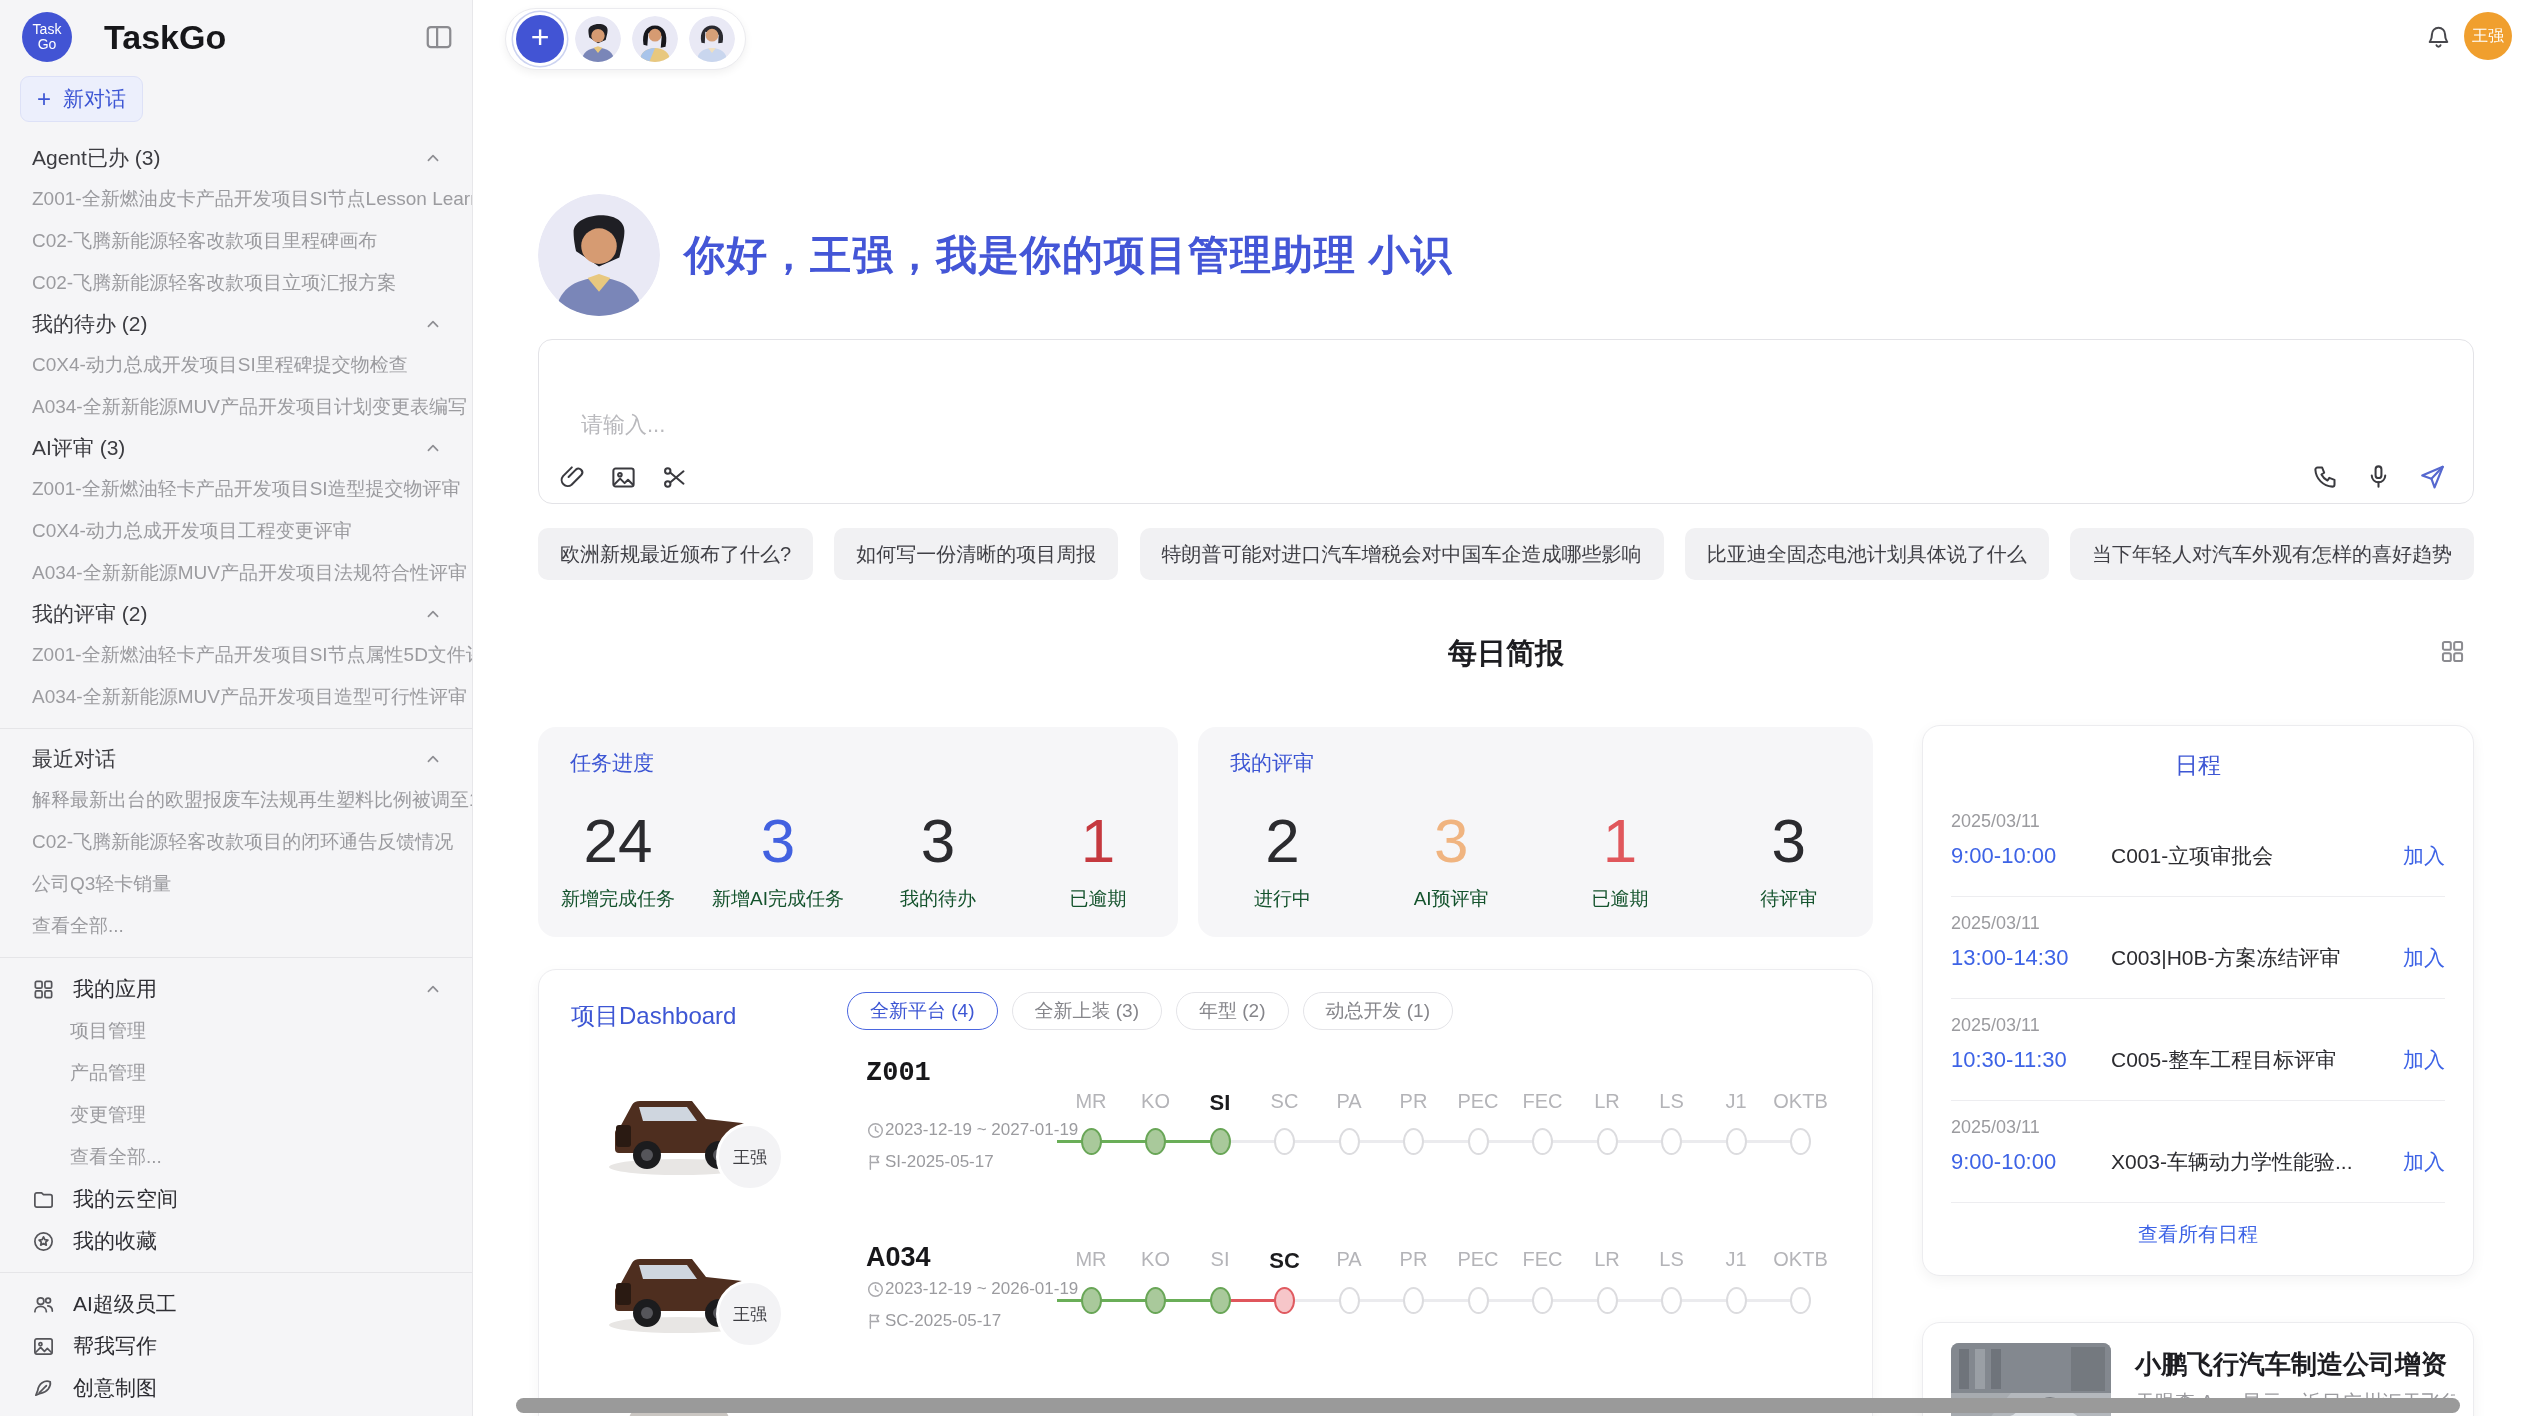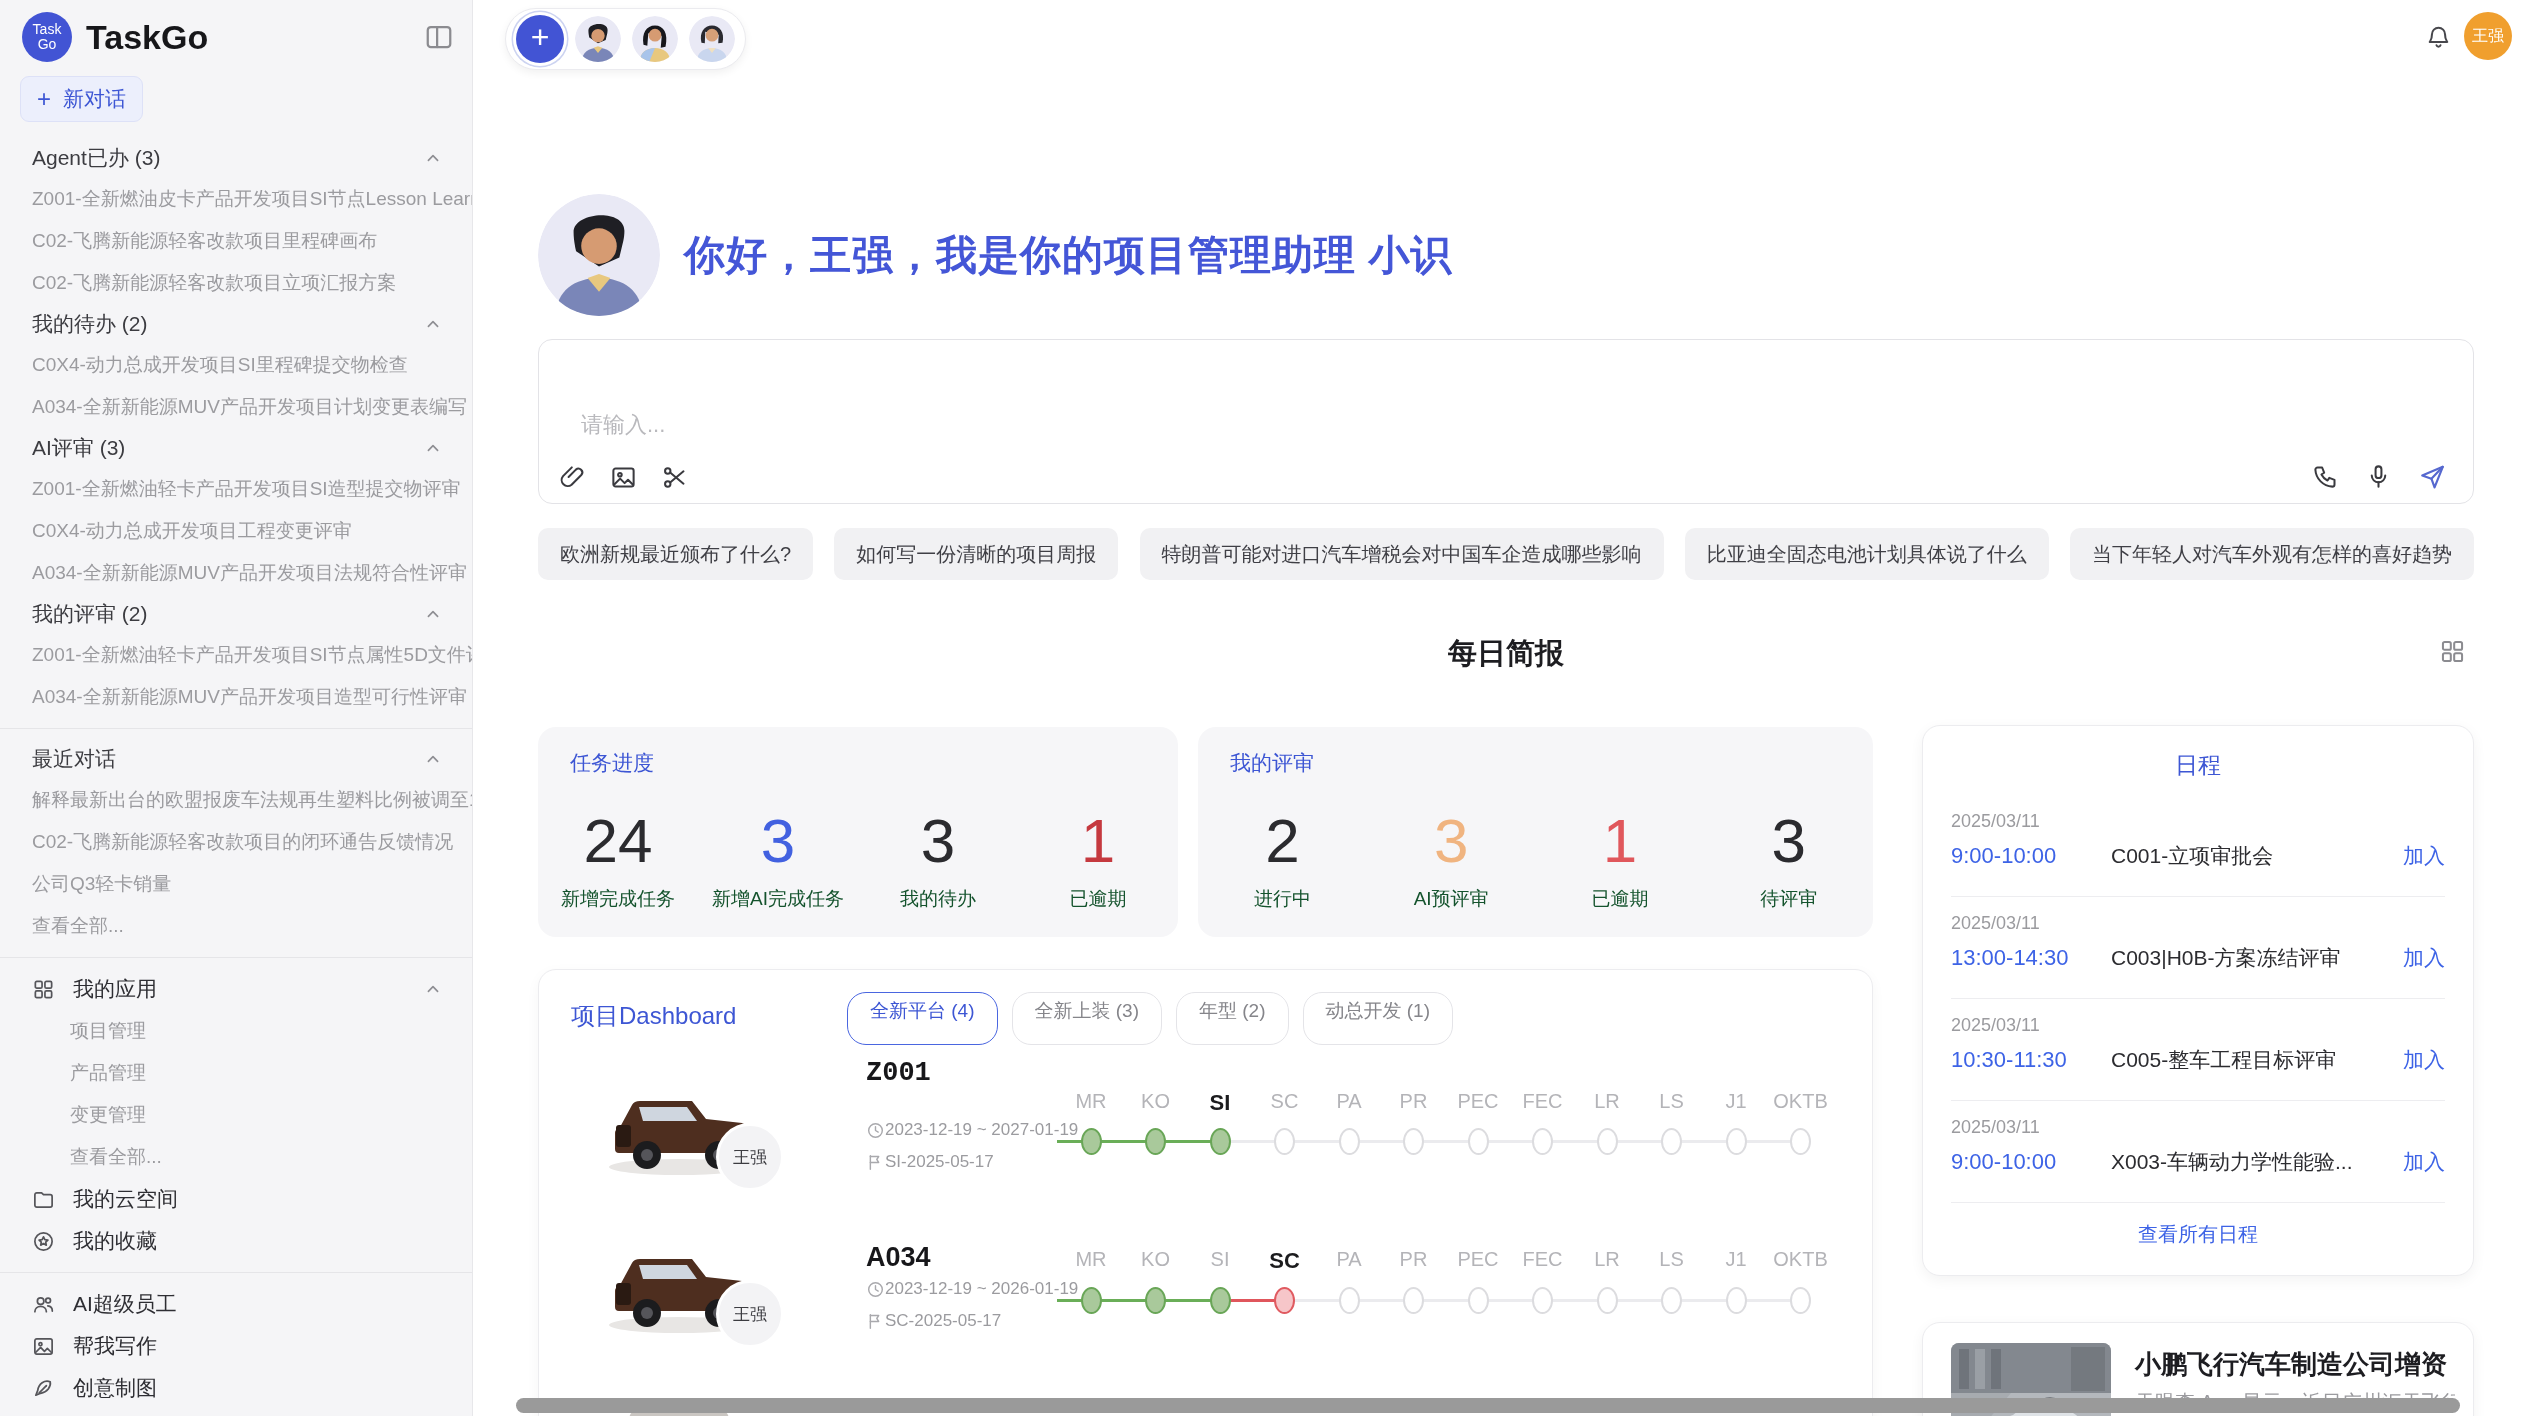--- a/index.html
+++ b/index.html
@@ -3,21 +3,21 @@
 <meta charset="utf-8">
 <style>
   html,body{margin:0;padding:0;}
   body{width:2532px;height:1416px;font-family:"Liberation Sans","DejaVu Sans",sans-serif;background:#fff;}
   .stage{position:relative;width:2532px;height:1416px;overflow:hidden;background:#fff;}
   .ic svg{width:100%;height:100%;display:block;}
   .ic{display:inline-block;}
 
   
   .sidebar{position:absolute;left:0;top:0;width:473px;height:1416px;background:#f5f5f7;border-right:1px solid #e7e7ea;box-sizing:border-box;overflow:hidden;}
-  .sb-header{display:flex;align-items:center;gap:14px;padding:12px 18px 10px 22px;}
+  .sb-header{display:flex;align-items:center;gap:32px;padding:12px 18px 10px 22px;}
   .logo{width:50px;height:50px;border-radius:50%;background:#4254d4;color:#fff;display:flex;flex-direction:column;align-items:center;justify-content:center;font-size:14px;line-height:1.08;font-weight:500;flex:0 0 auto;}
   .sb-title{font-size:34px;font-weight:700;color:#17171a;flex:1;}
   .sb-collapse{width:30px;height:30px;color:#8b8b90;cursor:pointer;}
   .new-chat{display:flex;align-items:center;gap:12px;margin:4px 20px 16px 20px;height:46px;background:#eceffc;border:1px solid #dde1f7;border-radius:9px;color:#3d56d4;font-size:21px;padding:0 16px;cursor:pointer;font-family:inherit;}
   .new-chat .plus-glyph{font-size:24px;line-height:1;}
   .sb-sec-h{height:40px;display:flex;align-items:center;justify-content:space-between;padding:0 28px 0 32px;font-size:21px;color:#3c3c41;cursor:pointer;}
   .sb-sec-h .chev{width:22px;height:22px;color:#8e8e93;}
   .sb-item{height:42px;line-height:42px;padding:0 8px 0 32px;font-size:19px;color:#9b9b9f;white-space:nowrap;overflow:hidden;cursor:pointer;}
   .sb-subitem{padding-left:70px;}
   .sb-div{border-top:1px solid #e5e5e8;margin:10px 0;}
@@ -56,21 +56,21 @@
   .stat-card{position:absolute;top:727px;height:210px;background:#f6f6f8;border-radius:18px;box-sizing:border-box;}
   .stat-card .sc-title{position:absolute;left:32px;top:22px;font-size:21px;color:#3d56d4;}
   .stat-row{position:absolute;left:0;right:0;top:58px;bottom:0;display:flex;}
   .stat-col{flex:1;display:flex;flex-direction:column;align-items:center;justify-content:center;gap:14px;}
   .stat-val{font-size:62px;font-weight:500;line-height:1;}
   .stat-lbl{font-size:19px;color:#14532d;}
 
   .dash{position:absolute;left:65px;top:969px;width:1335px;height:470px;background:#fff;border:1.5px solid #ececef;border-radius:18px;box-sizing:border-box;box-shadow:0 4px 14px rgba(0,0,0,.04);overflow:hidden;}
   .dash-title{position:absolute;left:32px;top:30px;font-size:24px;color:#3d56d4;}
   .dash-tabs{position:absolute;left:308px;top:22px;display:flex;gap:14px;}
-  .dash-tab{height:53px;line-height:36px;padding:0 22px;border-radius:19px;border:1px solid #e4e4e8;background:#fff;font-size:19px;color:#85858a;white-space:nowrap;cursor:pointer;box-sizing:border-box;}
+  .dash-tab{height:38px;line-height:36px;padding:0 22px;border-radius:19px;border:1px solid #e4e4e8;background:#fff;font-size:19px;color:#85858a;white-space:nowrap;cursor:pointer;box-sizing:border-box;}
   .dash-tab.active{border:1.5px solid #4a66e0;color:#3d56d4;}
   .proj-truck{position:absolute;left:56px;width:168px;height:124px;border-radius:10px;overflow:hidden;}
   .proj-owner{position:absolute;left:177px;width:68px;height:68px;border-radius:50%;background:#f3f3f5;border:3px solid #fff;box-sizing:border-box;display:flex;align-items:center;justify-content:center;font-size:17px;color:#3c3c41;}
   .proj-name{position:absolute;left:327px;font-size:27px;font-weight:700;color:#17171a;}
   .proj-meta{position:absolute;left:327px;display:flex;align-items:center;font-size:17px;color:#9b9b9f;}
   .proj-meta .mic2{width:19px;height:19px;color:#a9a9ad;}
   .mlab{position:absolute;width:66px;text-align:center;font-size:20px;color:#b4b4b8;}
   .mlab.cur{font-size:22px;font-weight:700;color:#1c1c1e;}
   .mdot{position:absolute;width:21px;height:27px;border-radius:50%;box-sizing:border-box;background:#fff;border:2px solid #dcdcdf;}
   .mdot.done{background:#a9c99b;border-color:#69a657;}

